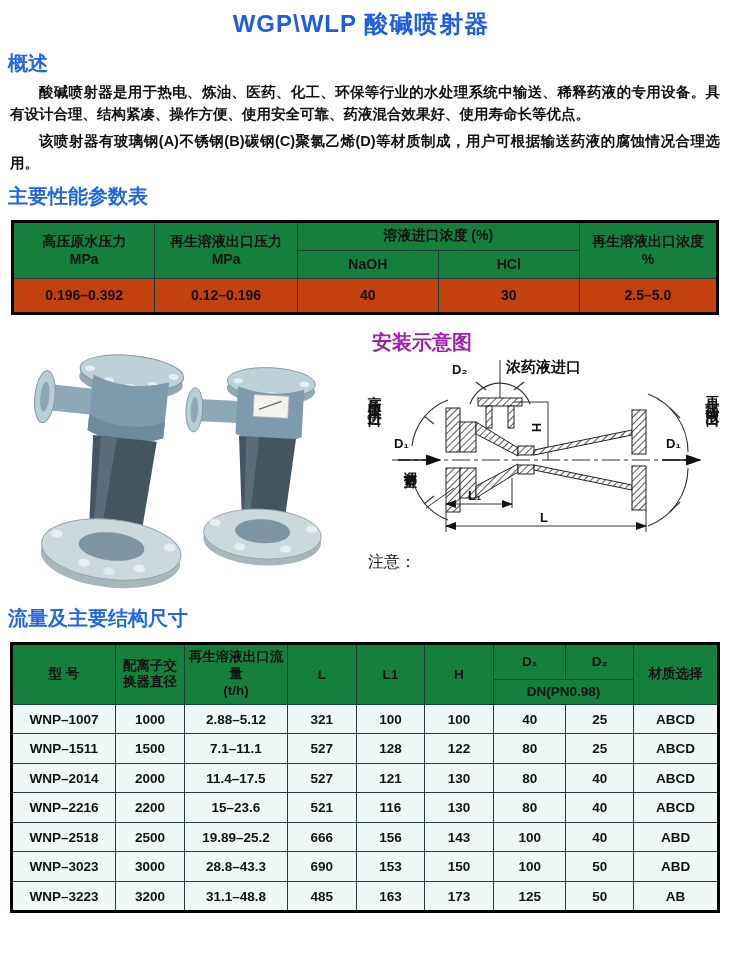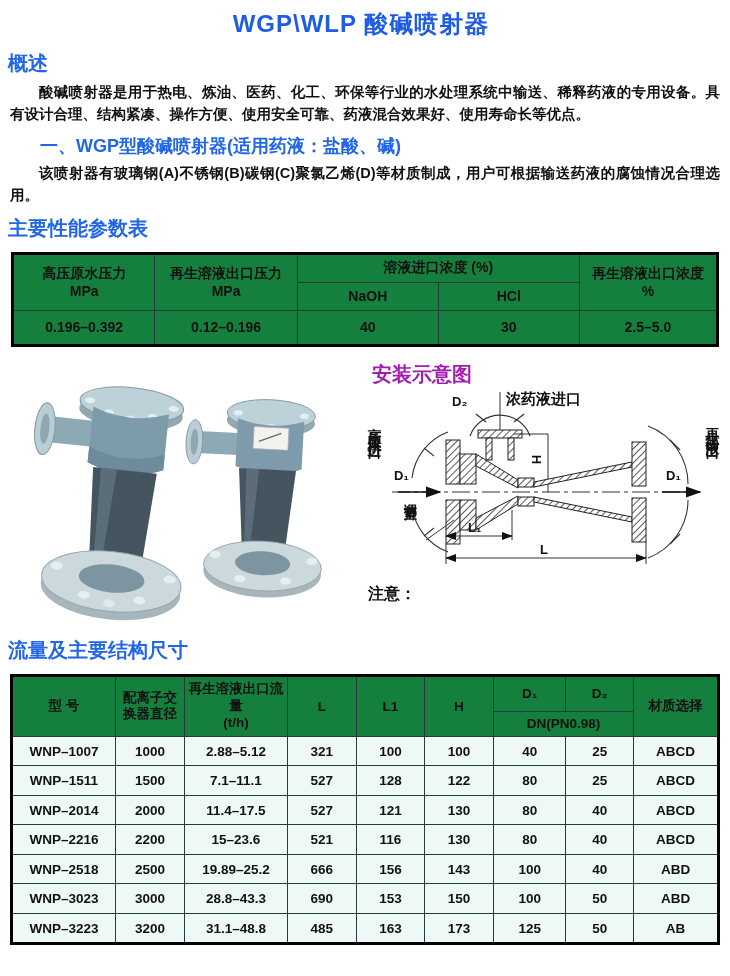--- a/index.html
+++ b/index.html
@@ -21,21 +21,21 @@
   }
   .sub-heading{
     color:#2166e6;font-size:18px;font-weight:bold;margin:8px 0 4px 40px;
   }
   
   table.t{border-collapse:collapse;margin:10px auto 0 auto;border:3px solid #000;background:#edf7f6;}
   table.t th,table.t td{border:1.6px solid #223c3a;text-align:center;vertical-align:middle;padding:0 2px;}
   table.t th{background:#15803d;font-weight:bold;}
   table.perf{width:708px;}
   table.perf th{font-size:14px;height:27px;}
-  table.perf td{font-size:14px;font-weight:bold;height:33px;background:#15803d;}
+  table.perf td{font-size:14px;font-weight:bold;height:33px;background:#c2410c;}
   table.perf .two-line span{display:block;line-height:1.3;}
   table.flow{width:710px;}
   table.flow th{font-size:13.5px;}
   table.flow tr.hrow1 th{height:34px;}
   table.flow tr.hrow2 th{height:24px;}
   table.flow td{font-size:13.5px;font-weight:bold;height:28.5px;background:#eef8f7;}
   table.flow .two-line span{display:block;line-height:1.25;}
   
   .mid{display:flex;margin-top:10px;}
   .photo-col{flex:0 0 366px;height:272px;}
@@ -44,34 +44,33 @@
   .diagram{position:relative;width:354px;height:188px;}
   .diagram svg{position:absolute;left:0;top:0;}
   .vlabel{
     position:absolute;writing-mode:vertical-rl;text-orientation:upright;
     font-weight:bold;font-size:14px;letter-spacing:4px;line-height:1;color:#111;
   }
   .vlabel.small{font-size:13px;letter-spacing:1px;}
   .dim{position:absolute;font-weight:bold;font-size:13px;color:#111;}
   .dim.rot{transform:rotate(90deg);}
   .top-inlet-label{position:absolute;font-weight:bold;font-size:15px;color:#111;}
-  .note-heading{font-size:16px;font-weight:bold;margin:6px 0 2px 2px;}
+  .note-heading{font-size:16px;font-weight:normal;margin:6px 0 2px 2px;}
   .note-text{font-size:14.5px;font-weight:bold;line-height:1.6;margin:0 2px;text-indent:2em;text-align:justify;}
 </style>
 </head>
 <body>
 
 <div class="page">
 
   <div class="doc-title">WGP\WLP 酸碱喷射器</div>
 
   <div class="sec-heading">概述</div>
   <p class="body-para">酸碱喷射器是用于热电、炼油、医药、化工、环保等行业的水处理系统中输送、稀释药液的专用设备。具有设计合理、结构紧凑、操作方便、使用安全可靠、药液混合效果好、使用寿命长等优点。</p>
 
-  <div class="sub-heading">一、WGP型酸碱喷射器(适用药液：盐酸、碱)</div>
   <p class="body-para">该喷射器有玻璃钢(A)不锈钢(B)碳钢(C)聚氯乙烯(D)等材质制成，用户可根据输送药液的腐蚀情况合理选用。</p>
 
   <div class="sec-heading">主要性能参数表</div>
 
   <table class="t perf">
     <colgroup>
         <col style="width:20.2%">
         <col style="width:20.2%">
         <col style="width:20.0%">
         <col style="width:20.0%">

